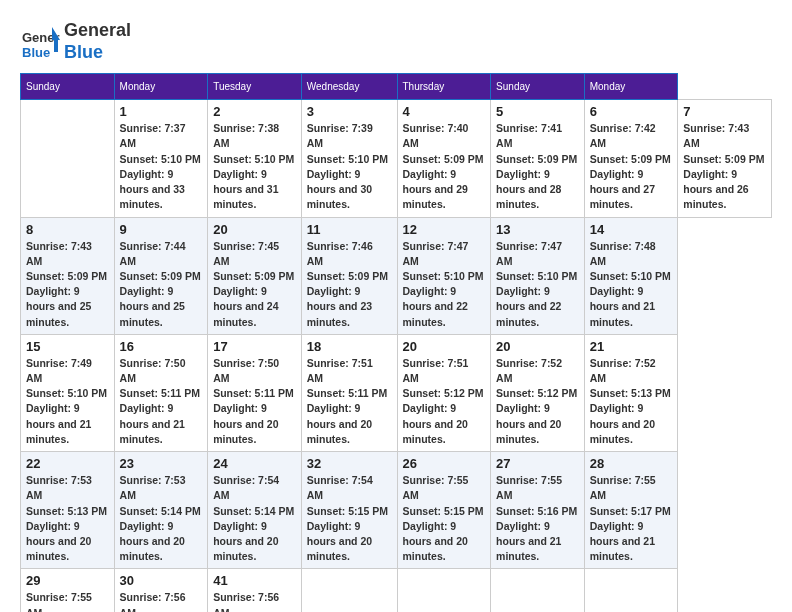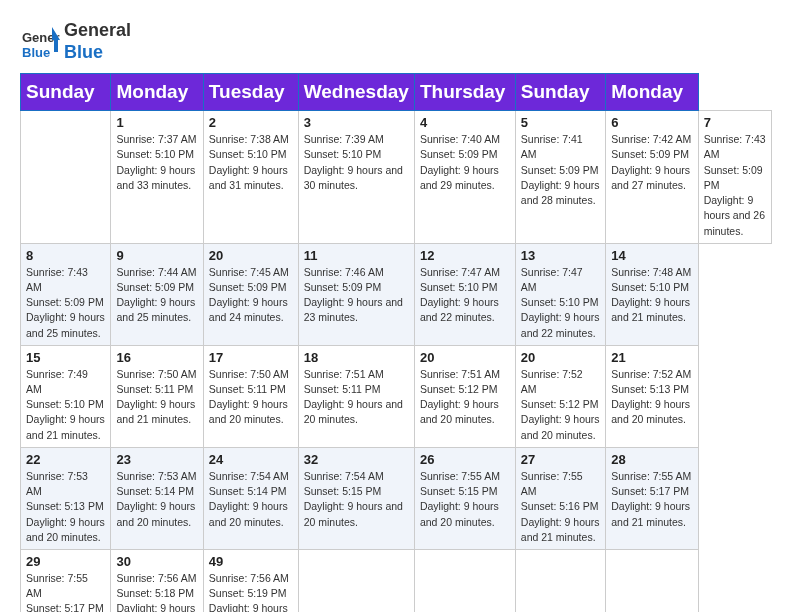--- a/index.html
+++ b/index.html
@@ -45,26 +45,26 @@
     .location-title {
       font-size: 15px;
       color: #555;
     }
     .calendar {
       width: 100%;
       border-collapse: collapse;
       font-size: 11px;
     }
     .calendar th {
-      background: #6d28d9;
+      background: #4c1d95;
       color: #fff;
       padding: 7px 5px;
       text-align: left;
-      font-size: 19px;
-      font-weight: bold;
+      font-size: 10px;
+      font-weight: normal;
       border: 1px solid #1a6fc4;
     }
     .calendar td {
       border: 1px solid #ccc;
       vertical-align: top;
       padding: 4px 5px;
       width: 108px;
       min-height: 80px;
       background: #fff;
     }
@@ -75,20 +75,21 @@
       font-size: 13px;
       font-weight: bold;
       color: #222;
       display: block;
       margin-bottom: 2px;
     }
     .day-detail {
       color: #333;
       line-height: 1.45;
       font-size: 10.5px;
+      font-weight: bold;
     }
     .empty-cell {
       background: #f9f9f9;
     }
   </style>
 </head>
 <body>
 
 <div class="header">
   <div class="logo">
@@ -307,21 +308,21 @@
             Sunrise: 7:55 AM<br>Sunset: 5:17 PM<br>Daylight: 9 hours and 21 minutes.
           </div>
         </td>
         <td>
           <span class="day-num">30</span>
           <div class="day-detail">
             Sunrise: 7:56 AM<br>Sunset: 5:18 PM<br>Daylight: 9 hours and 22 minutes.
           </div>
         </td>
         <td>
-          <span class="day-num">49</span>
+          <span class="day-num">41</span>
           <div class="day-detail">
             Sunrise: 7:56 AM<br>Sunset: 5:19 PM<br>Daylight: 9 hours and 23 minutes.
           </div>
         </td>
         <td class="empty-cell"></td>
         <td class="empty-cell"></td>
         <td class="empty-cell"></td>
         <td class="empty-cell"></td>
       </tr>
     </tbody>

